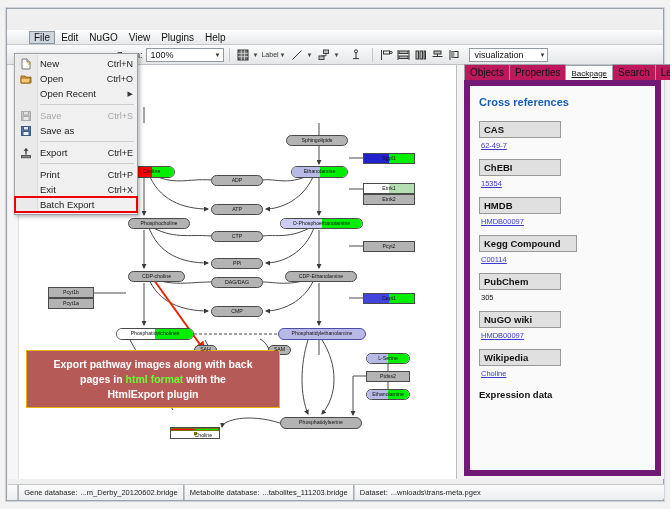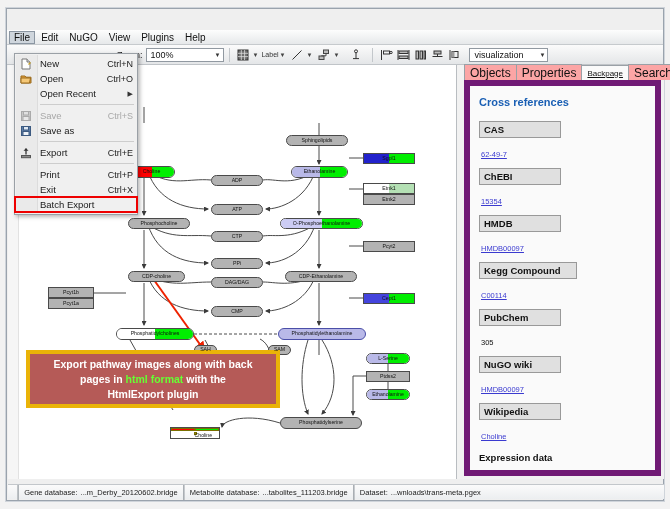--- a/index.html
+++ b/index.html
@@ -44,21 +44,21 @@
   .menubar {
     position:absolute; left:0; top:21px; width:100%; height:15px;
     background:linear-gradient(to bottom,#fdfdfd,#e6e8ea);
     border-bottom:1px solid #c6cacd;
     display:flex; align-items:center; padding-left:2px;
   }
   .menubar .mi {
     font-size:10px; color:#111; padding:1px 5px; margin-right:1px; white-space:nowrap;
   }
   .menubar .mi.active {
-    background:#cfd6dd; border:1px solid #8b96a2; padding:0 4px;
+    background:#cfd6dd; border:1px solid #8b96a2; padding:0 4px;margin-left:20px;
   }
 
   
   .toolbar {
     position:absolute; left:0; top:36px; width:100%; height:20px;
     background:linear-gradient(to bottom,#fbfbfb,#e4e6e8);
     border-bottom:1px solid #c0c4c8;
     display:flex; align-items:center;
   }
   .tb-zoomlabel { font-size:9px; color:#222; margin-left:110px; margin-right:3px; }
@@ -102,21 +102,21 @@
   }
   .half { position:absolute; top:0; height:100%; }
   .sel-handles span{
     position:absolute; width:3px; height:3px; background:#ffe800; border:1px solid #7a7000;
   }
   svg.wires { position:absolute; left:0; top:0; width:449px; height:414px; overflow:visible; }
 
   
   .callout {
     position:absolute; left:18px; top:285px; width:254px; height:58px;
-    background:#b55a57; border:4px solid #eab308;
+    background:#b55a57; border:1px solid #eab308;
     display:flex; align-items:center; justify-content:center;
     text-align:center; padding:2px 6px;
   }
   .callout-text {
     color:#ffffff; font-size:10.5px; font-weight:bold; line-height:15px;
   }
   .callout-text .hl { color:#66ff33; }
 
   
   .filemenu {
@@ -138,37 +138,37 @@
   .fm-sub { font-size:7px; color:#333; }
   .fm-item.boxed { outline:2px solid #ee0000; outline-offset:-1px; }
 
   
   .side {
     position:absolute; left:450px; top:56px; width:207px; height:414px;
     background:#f2f2f2;
   }
   .tabs { display:flex; align-items:flex-end; height:15px; padding-left:7px; gap:0px; }
   .tab {
-    font-size:12px; color:#111; padding:1px 5px 1px;
-    border:1px solid #9aa0a6; border-bottom:none; background:#fca5a5;
+    font-size:10px; color:#111; padding:1px 5px 1px;
+    border:1px solid #9aa0a6; border-bottom:none; background:#be185d;
     margin-right:-1px; height:16px; display:flex; align-items:center; white-space:nowrap;
   }
   .tab.sel { background:#fafafa; height:15px; font-size:8px;text-decoration:underline; }
   .panel-body {
     position:absolute; left:7px; top:15px; right:3px; bottom:3px;
     background:#fafafa; border:6px solid #701a75;
     padding:10px 9px 0 9px; overflow:hidden;
   }
   .xref-title { color:#1a5fb4; font-size:11px; font-weight:bold; margin-bottom:13px; }
   .xref-group { margin-bottom:9px; }
   .xref-head {
     background:#e0e0e0; border:1px solid #999; font-size:9.5px; font-weight:bold;
     color:#111; padding:2px 4px; width:82px;
   }
-  .xref-val { font-size:7.5px; margin:12px 0 0 2px; color:#111; }
+  .xref-val { font-size:7.5px; margin:3px 0 0 2px; color:#111; }
   .xref-val a { color:#3a3ad0; text-decoration:underline; }
   .expr { font-size:9.5px; font-weight:bold; color:#111; margin-top:11px; }
 
   
   .statusbar {
     position:absolute; left:1px; bottom:1px; width:656px; height:15px;
     background:linear-gradient(to bottom,#fbfbfb,#eceef0);
     border-top:1px solid #c3c7cb;
     display:flex; align-items:center; padding-left:4px;
   }

